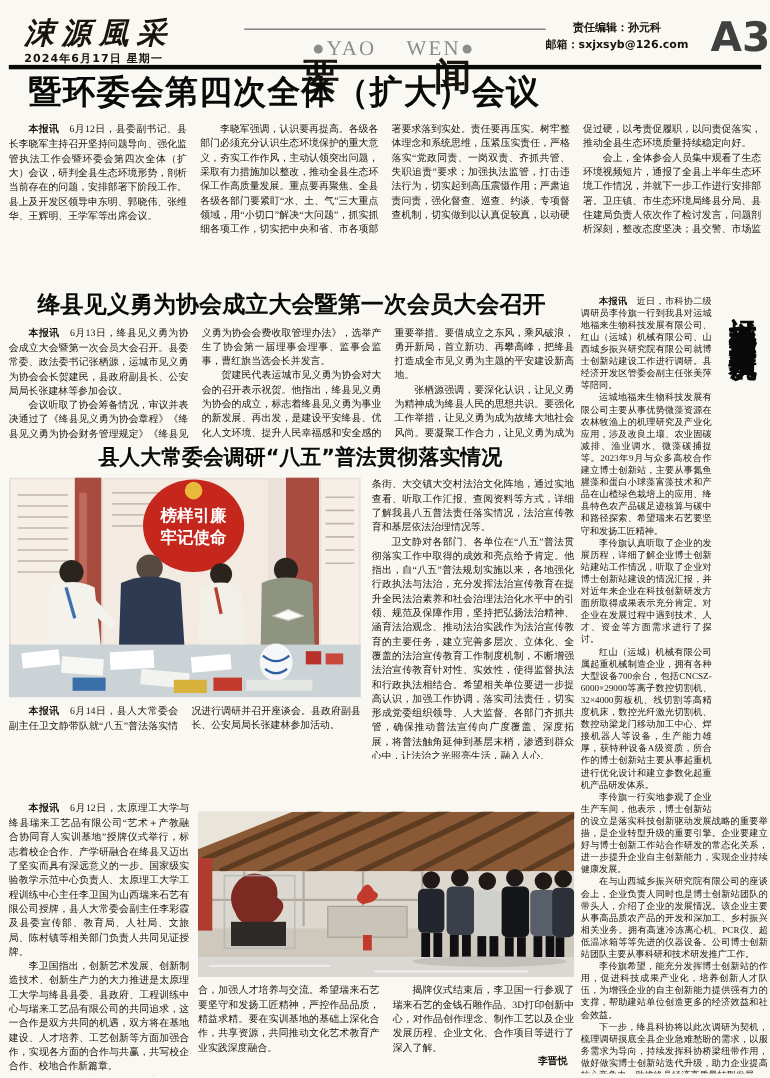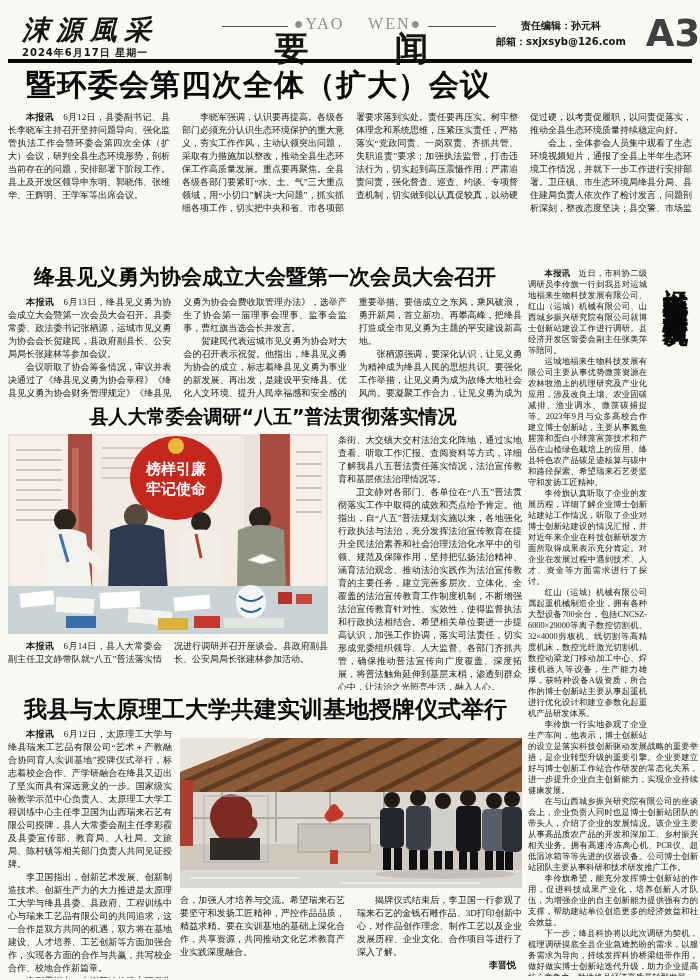--- a/index.html
+++ b/index.html
@@ -5,22 +5,22 @@
   html,body{margin:0;padding:0;background:#9a9a9a;}
   .page{position:relative;width:700px;height:980px;background:#faf8f3;overflow:hidden;
         font-family:"Liberation Serif","DejaVu Serif",serif;color:#17150f;}
   
   .masthead{position:absolute;left:8px;top:6px;width:684px;height:50px;}
   .mast-line{position:absolute;left:42px;right:52px;top:20px;height:1px;background:#555;}
   .mast-left{position:absolute;left:14px;top:10px;width:200px;background:#faf8f3;}
   .paper-name{font-size:27px;font-weight:bold;letter-spacing:7px;font-style:italic;line-height:28px;}
   .date-line{font-size:10px;font-weight:bold;font-family:"DejaVu Sans","Liberation Sans",sans-serif;margin-top:2px;letter-spacing:1px;}
   .mast-center{position:absolute;left:250px;top:8px;width:200px;text-align:center;}
-  .pinyin{display:inline-block;background:#faf8f3;padding:0 6px;font-size:16px;color:#8d8d8d;
-          font-family:"Liberation Serif",serif;letter-spacing:2px;}
+  .pinyin{display:inline-block;background:#faf8f3;padding:0 6px;font-size:19px;color:#8d8d8d;
+          font-family:"Liberation Serif",serif;letter-spacing:2px;margin-top:17px;}
   .sec-title{font-size:34px;font-weight:900;letter-spacing:26px;margin-top:2px;margin-left:13px;
              font-family:Liberation Mono, monospace;line-height:28px;}
   .mast-right{position:absolute;right:0;top:8px;width:196px;background:#faf8f3;display:flex;align-items:center;}
   .editor-box{font-size:10px;font-weight:bold;font-family:"DejaVu Sans","Liberation Sans",sans-serif;line-height:16px;white-space:nowrap;text-align:center;}
   .page-no{font-size:37px;font-weight:900;font-family:"DejaVu Sans","Liberation Sans",sans-serif;
            color:#404040;margin-left:20px;line-height:40px;}
   .mast-bar{position:absolute;left:8px;top:59px;width:684px;height:4px;background:#090909;}
   
   .hl{font-family:"DejaVu Sans","Liberation Sans",sans-serif;font-weight:900;color:#0a0a0a;}
   .body{font-size:9px;line-height:13px;overflow:hidden;}
@@ -188,21 +188,20 @@
         <p>卫文静对各部门、各单位在“八五”普法贯彻落实工作中取得的成效和亮点给予肯定。他指出，自“八五”普法规划实施以来，各地强化行政执法与法治，充分发挥法治宣传教育在提升全民法治素养和社会治理法治化水平中的引领、规范及保障作用，坚持把弘扬法治精神、涵育法治观念、推动法治实践作为法治宣传教育的主要任务，建立完善多层次、立体化、全覆盖的法治宣传教育工作制度机制，不断增强法治宣传教育针对性、实效性，使得监督执法和行政执法相结合。希望相关单位要进一步提高认识，加强工作协调，落实司法责任，切实形成党委组织领导、人大监督、各部门齐抓共管，确保推动普法宣传向广度覆盖、深度拓展，将普法触角延伸到基层末梢，渗透到群众心中，让法治之光照亮生活，融入人心。</p>
 
     </div>
 
     <div class="body a3-strip">
       <p><b>本报讯　</b>6月14日，县人大常委会副主任卫文静带队就“八五”普法落实情况进行调研并召开座谈会。县政府副县长、公安局局长张建林参加活动。</p>
     </div>
   </div>
 
   <div class="art4">
-    <div class="hl a4-h">我县与太原理工大学共建实训基地授牌仪式举行</div>
 
     <div class="body a4-col1">
       <p><b>本报讯　</b>6月12日，太原理工大学与绛县瑞来工艺品有限公司“艺术＋产教融合协同育人实训基地”授牌仪式举行，标志着校企合作、产学研融合在绛县又迈出了坚实而具有深远意义的一步。国家级实验教学示范中心负责人、太原理工大学工程训练中心主任李卫国为山西瑞来石艺有限公司授牌，县人大常委会副主任李彩霞及县委宣传部、教育局、人社局、文旅局、陈村镇等相关部门负责人共同见证授牌。</p>
         <p>李卫国指出，创新艺术发展、创新制造技术、创新生产力的大力推进是太原理工大学与绛县县委、县政府、工程训练中心与瑞来工艺品有限公司的共同追求，这一合作是双方共同的机遇，双方将在基地建设、人才培养、工艺创新等方面加强合作，实现各方面的合作与共赢，共写校企合作、校地合作新篇章。</p>
         <p>李彩霞指出，实训基地的建立不仅为企业提供了接触前沿技术、把握发展机遇的机会，更为全县文化艺术事业繁荣发展注入新活力，绛县将深化校企合作，促进产学研融</p>
     </div>
 
     <div class="a4-photo">
       <svg width="342" height="150" viewBox="0 0 342 150">
         <rect x="0" y="0" width="342" height="150" fill="#cfc8bd"></rect>

